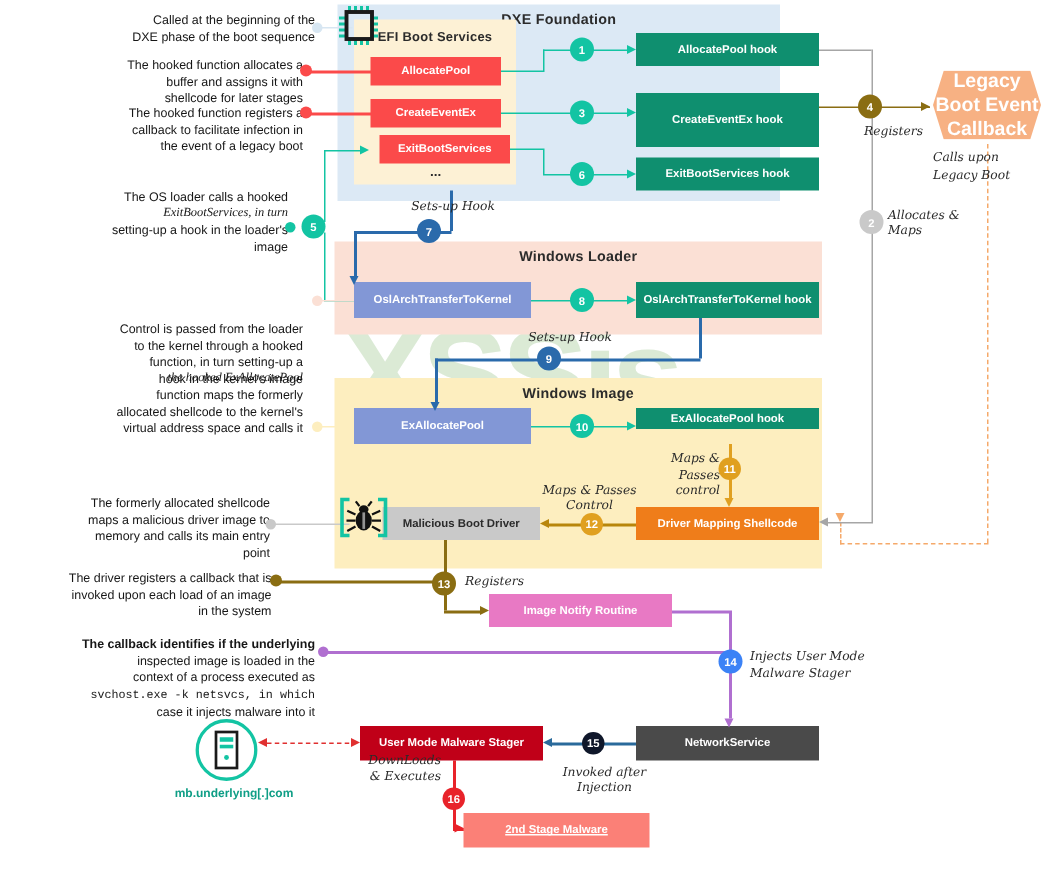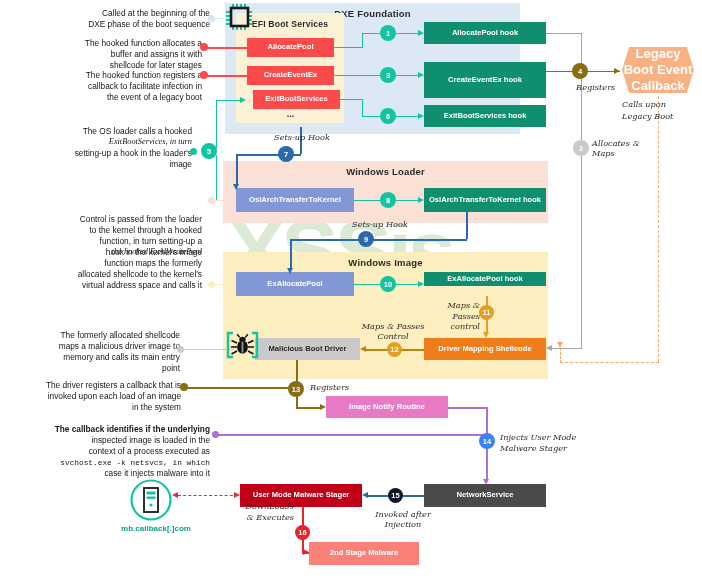--- a/index.html
+++ b/index.html
@@ -53,21 +53,21 @@
 
   #exallocatepool{left:236px;top:272px;width:118px;height:24px;}
   #exallocatepool-hook{left:424px;top:272px;width:122px;height:14px;}
 
   #malicious-boot-driver{left:255px;top:338px;width:105px;height:22px;}
   #driver-mapping-shellcode{left:424px;top:338px;width:122px;height:22px;}
   #image-notify-routine{left:326px;top:396px;width:122px;height:22px;}
 
   #user-mode-malware-stager{left:240px;top:484px;width:122px;height:23px;}
   #network-service{left:424px;top:484px;width:122px;height:23px;}
-  #second-stage-malware{left:309px;top:542px;width:110px;height:23px;}
+  #second-stage-malware{left:309px;top:542px;width:124px;height:23px;text-decoration:underline;}
 
   
   #legacy-boot-callback{position:absolute;left:622px;top:47px;width:72px;height:46px;
     background:#f7b183;color:#ffffff;font-size:13px;font-weight:bold;
     display:flex;align-items:center;justify-content:center;text-align:center;
     line-height:1.25;z-index:5;
     clip-path:polygon(10% 0%,90% 0%,100% 50%,90% 100%,10% 100%,0% 50%);}
 
   
   .badge{position:absolute;border-radius:50%;display:flex;align-items:center;
@@ -175,21 +175,21 @@
     <rect x="15.6" y="11.6" width="1.8" height="11" fill="#ffffff" opacity=".55"></rect>
   </svg>
 
   <svg id="server-icon" viewBox="0 0 42 42">
     <circle cx="21" cy="21" r="19.5" fill="none" stroke="#13c4a3" stroke-width="2.2"></circle>
     <rect x="14" y="9" width="14" height="24" fill="none" stroke="#1a1a1a" stroke-width="1.8"></rect>
     <rect x="16.5" y="12.5" width="9" height="3" fill="#13c4a3"></rect>
     <rect x="16.5" y="17.5" width="9" height="2.4" fill="#13c4a3"></rect>
     <circle cx="21" cy="26" r="1.6" fill="#13c4a3"></circle>
   </svg>
-  <div id="domain-label">mb.callback[.]com</div>
+  <div id="domain-label">mb.underlying[.]com</div>
 
   <div class="node red" id="allocatepool">AllocatePool</div>
   <div class="node red" id="createeventex">CreateEventEx</div>
   <div class="node red" id="exitbootservices">ExitBootServices</div>
   <div id="efi-ellipsis">...</div>
 
   <div class="node teal" id="allocatepool-hook">AllocatePool hook</div>
   <div class="node teal" id="createeventex-hook">CreateEventEx hook</div>
   <div class="node teal" id="exitbootservices-hook">ExitBootServices hook</div>
 

